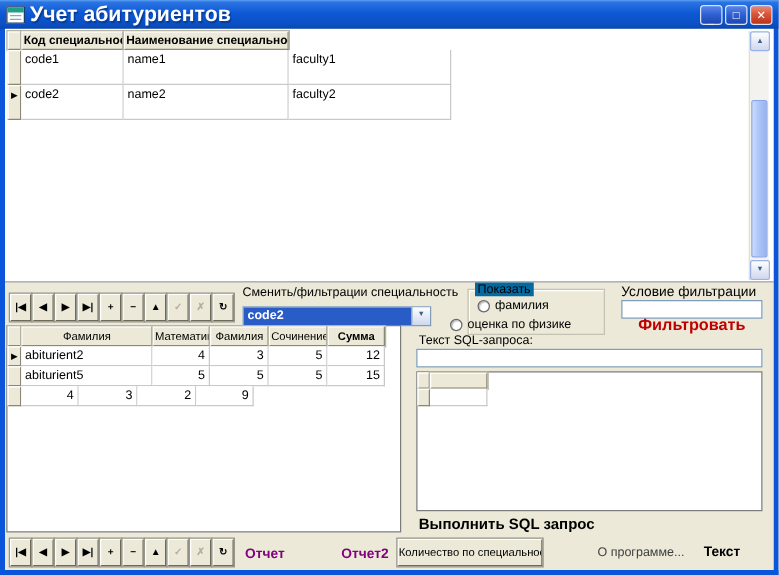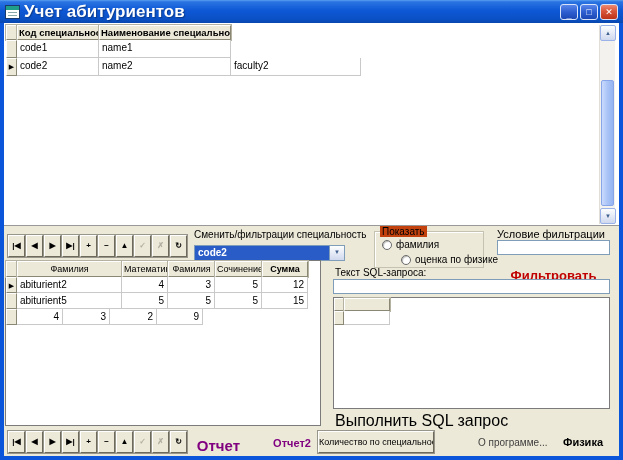--- a/index.html
+++ b/index.html
@@ -27,21 +27,21 @@
   .winbtn{width:18px;height:16px;border-radius:3px;border:1px solid #d9e4f9;color:#fff;
     font-size:9px;line-height:14px;text-align:center;cursor:pointer;
     background:linear-gradient(180deg,#5a86ea 0%,#2e5ed0 50%,#1c48b4 100%);}
   .winbtn.close{background:linear-gradient(180deg,#ec8a72 0%,#d9553a 45%,#bc3318 100%);}
   .winbtn.min span{display:block;line-height:20px;font-weight:bold;}
   
   .top-panel{position:absolute;left:4px;top:23px;width:615px;height:203px;background:#fff;border-bottom:1px solid #999;}
   .grid{display:block;}
   .grow{display:flex;}
   .cell{border-right:1px solid #c9c9c9;border-bottom:1px solid #c9c9c9;overflow:hidden;white-space:nowrap;
-    height:18px;line-height:16px;padding:0 3px;font-size:10px;background:#fff;}
+    height:28px;line-height:16px;padding:0 3px;font-size:10px;background:#fff;}
   .hdr{background:#ece9d8;border:1px solid;border-color:#fff #8a8775 #8a8775 #fff;outline:1px solid #b5b2a1;
     text-align:center;height:15px;line-height:13px;padding:0 1px;}
   .ind{width:11px;min-width:11px;padding:0;background:#ece9d8;border:1px solid;border-color:#fff #8a8775 #8a8775 #fff;
     text-align:center;font-size:7px;line-height:15px;color:#000;}
   .spec-grid{position:absolute;left:2px;top:2px;}
   .spec-grid .hdr{font-weight:bold;font-size:9.5px;}
   .tc1{width:82px;min-width:82px}.tc2{width:132px;min-width:132px}.tc3{width:130px;min-width:130px}
   
   .vscroll{position:absolute;top:2px;right:4px;width:16px;height:199px;background:#f3f2ee;border-left:1px solid #e0ded6;}
   .sbtn{position:absolute;left:0;width:16px;height:16px;border:1px solid #9ab2e8;border-radius:2px;
@@ -58,53 +58,53 @@
   .nav-bottom{left:8px;top:431px;}
   
   .combo-label{position:absolute;left:194px;top:229px;font-size:10px;}
   .combobox{position:absolute;left:194px;top:245px;width:151px;height:16px;border:1px solid #7f9db9;background:#fff;display:flex;}
   .combo-value{flex:1;background:#2a5cc8;color:#fff;font-weight:bold;font-size:10px;line-height:14px;padding:0 3px;}
   .combo-btn{width:15px;background:linear-gradient(180deg,#fdfefe,#cfd8ee);border-left:1px solid #7f9db9;
     color:#40618f;font-size:6px;text-align:center;line-height:13px;cursor:pointer;}
   
   .groupbox{position:absolute;left:374px;top:231px;width:110px;height:37px;border:1px solid #c5c2b2;
     box-shadow:1px 1px 0 #fff inset;}
-  .group-title{position:absolute;left:380px;top:226px;background:#c2410c;padding:0 2px;font-size:10px;}
+  .group-title{position:absolute;left:380px;top:226px;background:#0369a1;padding:0 2px;font-size:10px;}
   .radio-row{position:absolute;display:flex;align-items:center;gap:4px;cursor:pointer;}
   .radio-row.r1{left:382px;top:239px;}
-  .radio-row.r2{left:401px;top:254px;}
+  .radio-row.r2{left:360px;top:254px;}
   .radio{width:10px;height:10px;border-radius:50%;background:#fff;border:1px solid #6a6a6a;
     box-shadow:inset 1px 1px 1px #b9b9b9;}
   .radio-label{font-size:10px;}
   
   .filter-label{position:absolute;left:497px;top:228px;font-size:11px;}
   .filter-input{position:absolute;left:497px;top:240px;width:113px;height:15px;border:1px solid #7f9db9;background:#fff;
     font-size:10px;padding:0 2px;font-family:"Liberation Sans",sans-serif;}
-  .filter-btn{position:absolute;left:497px;top:268px;width:113px;text-align:center;
+  .filter-btn{position:absolute;left:497px;top:252px;width:113px;text-align:center;
     font-weight:bold;font-size:13px;cursor:pointer;}
   
   .students-panel{position:absolute;left:5px;top:260px;width:316px;height:166px;background:#fff;border:1px solid #7b7b7b;}
   .students-grid .hdr{font-size:9px;}
   .students-grid .cell{height:16px;line-height:15px;}
   .sc1{width:105px;min-width:105px}.sc2{width:46px;min-width:46px}.sc3{width:47px;min-width:47px}
   .sc4{width:47px;min-width:47px}.sc5{width:46px;min-width:46px}
   .num{text-align:right;}
   .bold{font-weight:bold;}
   
   .sql-label{position:absolute;left:335px;top:267px;font-size:10px;}
   .sql-input{position:absolute;left:333px;top:279px;width:277px;height:15px;border:1px solid #7f9db9;background:#fff;
     font-size:10px;padding:0 2px;font-family:"Liberation Sans",sans-serif;}
   .sql-grid{position:absolute;left:333px;top:297px;width:277px;height:112px;background:#fff;border:1px solid #7b7b7b;}
   .sql-grid .ind{height:13px;line-height:11px;}
   .sql-grid .hcell{width:46px;min-width:46px;height:13px;}
   .sql-grid .dcell{width:46px;min-width:46px;height:14px;}
   .sql-grid .row2 .ind{height:14px;}
-  .exec-label{position:absolute;left:335px;top:412px;font-weight:normal;font-size:16px;cursor:pointer;}
-  
-  .report1{position:absolute;left:196px;top:437px;width:44px;text-align:right;font-weight:bold;font-size:15px;cursor:pointer;}
+  .exec-label{position:absolute;left:335px;top:412px;font-weight:bold;font-size:12px;cursor:pointer;}
+  
+  .report1{position:absolute;left:196px;top:437px;width:44px;text-align:left;font-weight:bold;font-size:11px;cursor:pointer;}
   .report2{position:absolute;left:268px;top:437px;width:48px;text-align:center;font-weight:bold;font-size:11px;cursor:pointer;}
   .count-btn{position:absolute;left:318px;top:431px;width:116px;height:22px;background:#ece9d8;
     border:1px solid;border-color:#fff #6d6a5c #6d6a5c #fff;outline:1px solid #98958a;
     font-size:9px;text-align:center;line-height:20px;cursor:pointer;overflow:hidden;white-space:nowrap;}
   .about{position:absolute;left:478px;top:437px;font-size:10px;color:#3e3e3e;cursor:pointer;}
   .exit{position:absolute;left:563px;top:436px;font-weight:bold;font-size:11px;cursor:pointer;}
 </style>
 </head>
 <body>
 
@@ -129,20 +129,21 @@
     <div class="grid spec-grid">
       <div class="grow">
         <div class="cell ind hdr"></div>
         <div class="cell hdr tc1">Код специальности</div>
         <div class="cell hdr tc2">Наименование специальности</div>
       </div>
       <div class="grow">
         <div class="cell ind"></div>
         <div class="cell tc1">code1</div>
         <div class="cell tc2">name1</div>
+        <div class="cell tc3">faculty1</div>
       </div>
       <div class="grow">
         <div class="cell ind">▶</div>
         <div class="cell tc1">code2</div>
         <div class="cell tc2">name2</div>
         <div class="cell tc3">faculty2</div>
       </div>
     </div>
     <div class="vscroll">
       <div class="sbtn up">▲</div>
@@ -245,14 +246,14 @@
     <div class="navbtn">▲</div>
     <div class="navbtn dis">✓</div>
     <div class="navbtn dis">✗</div>
     <div class="navbtn">↻</div>
   </div>
 
   <div class="report1" style="color:#800080;">Отчет</div>
   <div class="report2" style="color:#800080;">Отчет2</div>
   <div class="count-btn">Количество по специальностям</div>
   <div class="about">О программе...</div>
-  <div class="exit">Физика</div>
+  <div class="exit">Текст</div>
 </div>
 
 </body></html>

